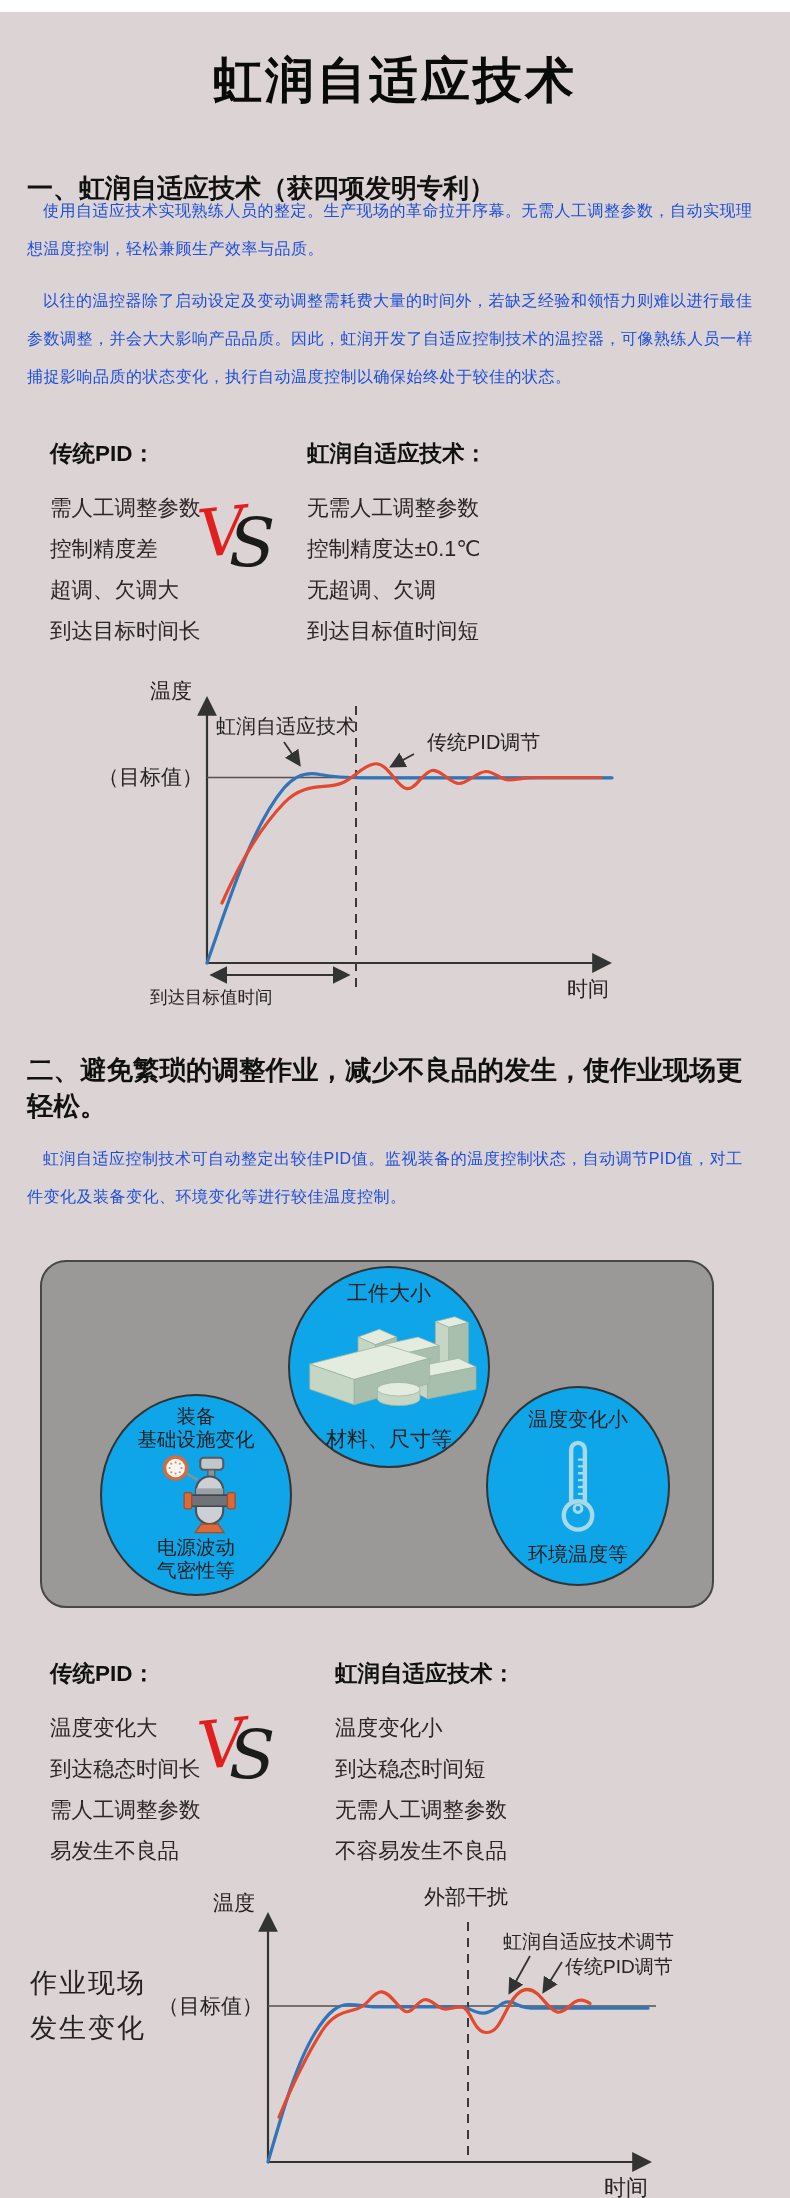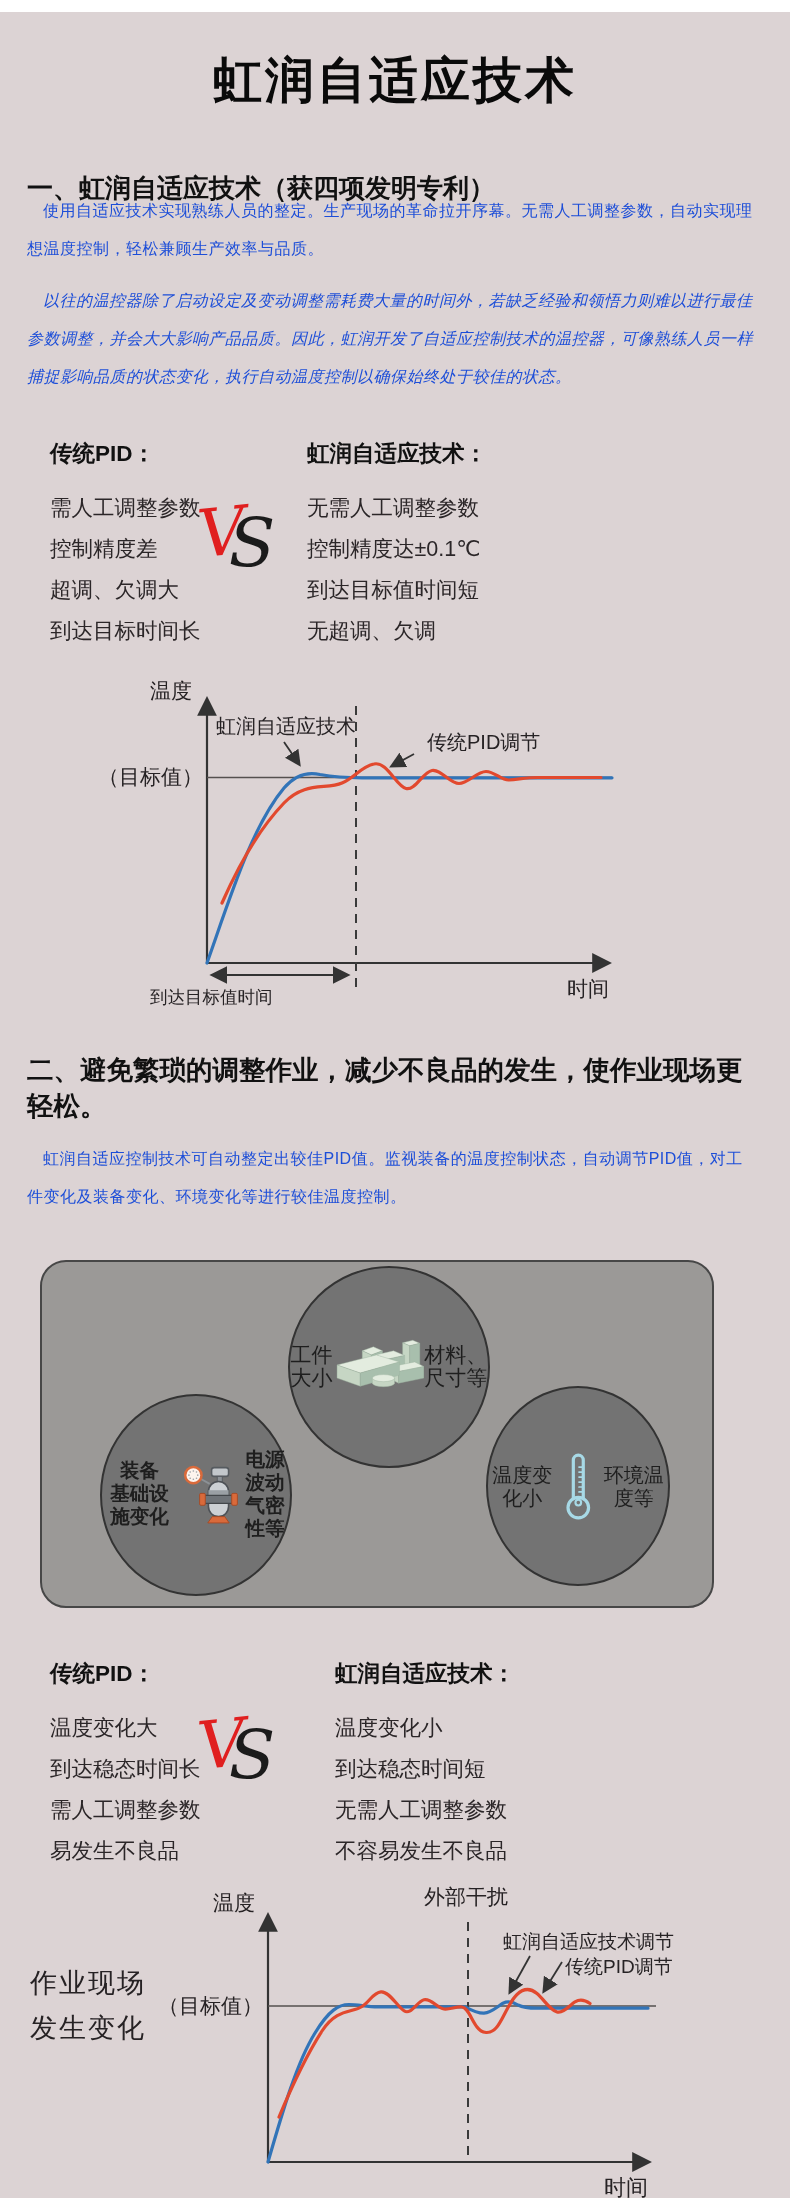--- a/index.html
+++ b/index.html
@@ -10,50 +10,50 @@
   .page-title{left:0;top:48px;width:790px;text-align:center;font-size:49px;font-weight:700;color:#0a0a0a;letter-spacing:3px;}
   .sec-heading{left:27px;width:740px;font-size:26px;font-weight:700;color:#111;line-height:36px;}
   .body-para{left:27px;width:732px;font-size:16px;line-height:38px;letter-spacing:.5px;text-indent:1em;color:#1d4ed8;}
   .vs-col{width:290px;}
   .vs-col .vs-title{font-size:22.5px;font-weight:700;color:#111;margin:0 0 19px 0;}
   .vs-col .vs-item{font-size:21.5px;line-height:41px;color:#2b2628;white-space:nowrap;}
   .vs-logo{width:100px;height:92px;display:flex;align-items:flex-start;font-family:"DejaVu Serif","Liberation Serif",serif;font-style:italic;}
   .vs-logo .v{font-size:66px;line-height:1;transform:rotate(-6deg);font-weight:500;}
   .vs-logo .s{font-size:68px;line-height:1;color:#1b1b1b;margin-left:-17px;transform:translateY(9px);}
   .graybox{left:40px;top:1260px;width:674px;height:348px;border-radius:26px;border:2px solid #474747;box-sizing:border-box;}
-  .factor-circle{background:#737373;border:2.5px solid #333;border-radius:50%;box-sizing:border-box;
-                 display:flex;flex-direction:row;align-items:center;text-align:center;}
+  .factor-circle{background:#0ea5e9;border:2.5px solid #333;border-radius:50%;box-sizing:border-box;
+                 display:flex;flex-direction:column;align-items:center;text-align:center;}
   .factor-circle .cap{font-size:20px;line-height:23px;color:#1e1e1e;}
   svg text{font-family:"Liberation Sans","DejaVu Sans",sans-serif;fill:#262224;}
 </style>
 </head>
 <body>
 
 <div class="sheet">
   <div class="top-strip"></div>
 
   <div class="abs page-title">虹润自适应技术</div>
 
   <div class="abs sec-heading" style="top:150px;margin-top:20px;">一、虹润自适应技术（获四项发明专利）</div>
   <div class="abs body-para" style="top:192px;">使用自适应技术实现熟练人员的整定。生产现场的革命拉开序幕。无需人工调整参数，自动实现理想温度控制，轻松兼顾生产效率与品质。</div>
-  <div class="abs body-para" style="top:282px;font-style:italic;">以往的温控器除了启动设定及变动调整需耗费大量的时间外，若缺乏经验和领悟力则难以进行最佳参数调整，并会大大影响产品品质。因此，虹润开发了自适应控制技术的温控器，可像熟练人员一样捕捉影响品质的状态变化，执行自动温度控制以确保始终处于较佳的状态。</div>
+  <div class="abs body-para" style="top:282px;">以往的温控器除了启动设定及变动调整需耗费大量的时间外，若缺乏经验和领悟力则难以进行最佳参数调整，并会大大影响产品品质。因此，虹润开发了自适应控制技术的温控器，可像熟练人员一样捕捉影响品质的状态变化，执行自动温度控制以确保始终处于较佳的状态。</div>
 
   <div class="abs vs-col" style="left:50px;top:438px;">
     <div class="vs-title">传统PID：</div>
     <div class="vs-item">需人工调整参数</div>
     <div class="vs-item">控制精度差</div>
     <div class="vs-item">超调、欠调大</div>
     <div class="vs-item">到达目标时间长</div>
   </div>
   <div class="abs vs-col" style="left:307px;top:438px;">
     <div class="vs-title">虹润自适应技术：</div>
     <div class="vs-item">无需人工调整参数</div>
     <div class="vs-item">控制精度达±0.1℃</div>
+    <div class="vs-item">无超调、欠调</div>
     <div class="vs-item">到达目标值时间短</div>
-    <div class="vs-item">无超调、欠调</div>
   </div>
   <div class="abs vs-logo" style="left:198px;top:500px;">
     <span class="v" style="color:#e01f1f;">V</span>
       <span class="s">S</span>
   </div>
 
   <svg class="abs" style="left:0;top:660px;" width="790" height="350" viewBox="0 0 790 350">
     <defs>
       <marker id="ah1" viewBox="0 0 10 10" refX="8" refY="5" markerWidth="9" markerHeight="9" orient="auto-start-reverse">
         <path d="M0,0 L10,5 L0,10 z" fill="#333"></path>
@@ -100,21 +100,21 @@
         <polygon points="8,58 86,38 132,52 54,74" fill="#e3ecdf"></polygon>
           <polygon points="8,58 54,74 54,100 8,84" fill="#c6d6c4"></polygon>
           <polygon points="54,74 132,52 132,78 54,100" fill="#a8bfad"></polygon>
         <path d="M78,84 v10 a22,7 0 0 0 44,0 v-10 z" fill="#c6d6c4"></path>
           <ellipse cx="100" cy="84" rx="22" ry="7" fill="#e3ecdf"></ellipse>
       </g>
     </svg>
     <div class="cap" style="font-size:21px;">材料、尺寸等</div>
   </div>
 
-  <div class="abs factor-circle" style="left:100px;top:1394px;width:192px;height:202px;padding:9px 0 12px 0;justify-content:space-between;font-weight:bold;">
+  <div class="abs factor-circle" style="left:100px;top:1394px;width:192px;height:202px;padding:9px 0 12px 0;justify-content:space-between;">
     <div>
       <div class="cap" style="font-size:19.5px;">装备</div>
       <div class="cap" style="font-size:19.5px;">基础设施变化</div>
     </div>
     <svg width="98" height="92" viewBox="0 0 100 100">
       <line x1="36" y1="25" x2="52" y2="34" stroke="#8c9196" stroke-width="3"></line>
       <rect x="55" y="8" width="27" height="14" rx="4" fill="#c2c7cb" stroke="#565b60" stroke-width="2.5"></rect>
       <rect x="64" y="22" width="8" height="9" fill="#8c9196" stroke="#565b60" stroke-width="1.5"></rect>
       <circle cx="26" cy="20" r="13" fill="#fdf4ee" stroke="#d96a3b" stroke-width="4"></circle>
       <g fill="#9aa0a5">

